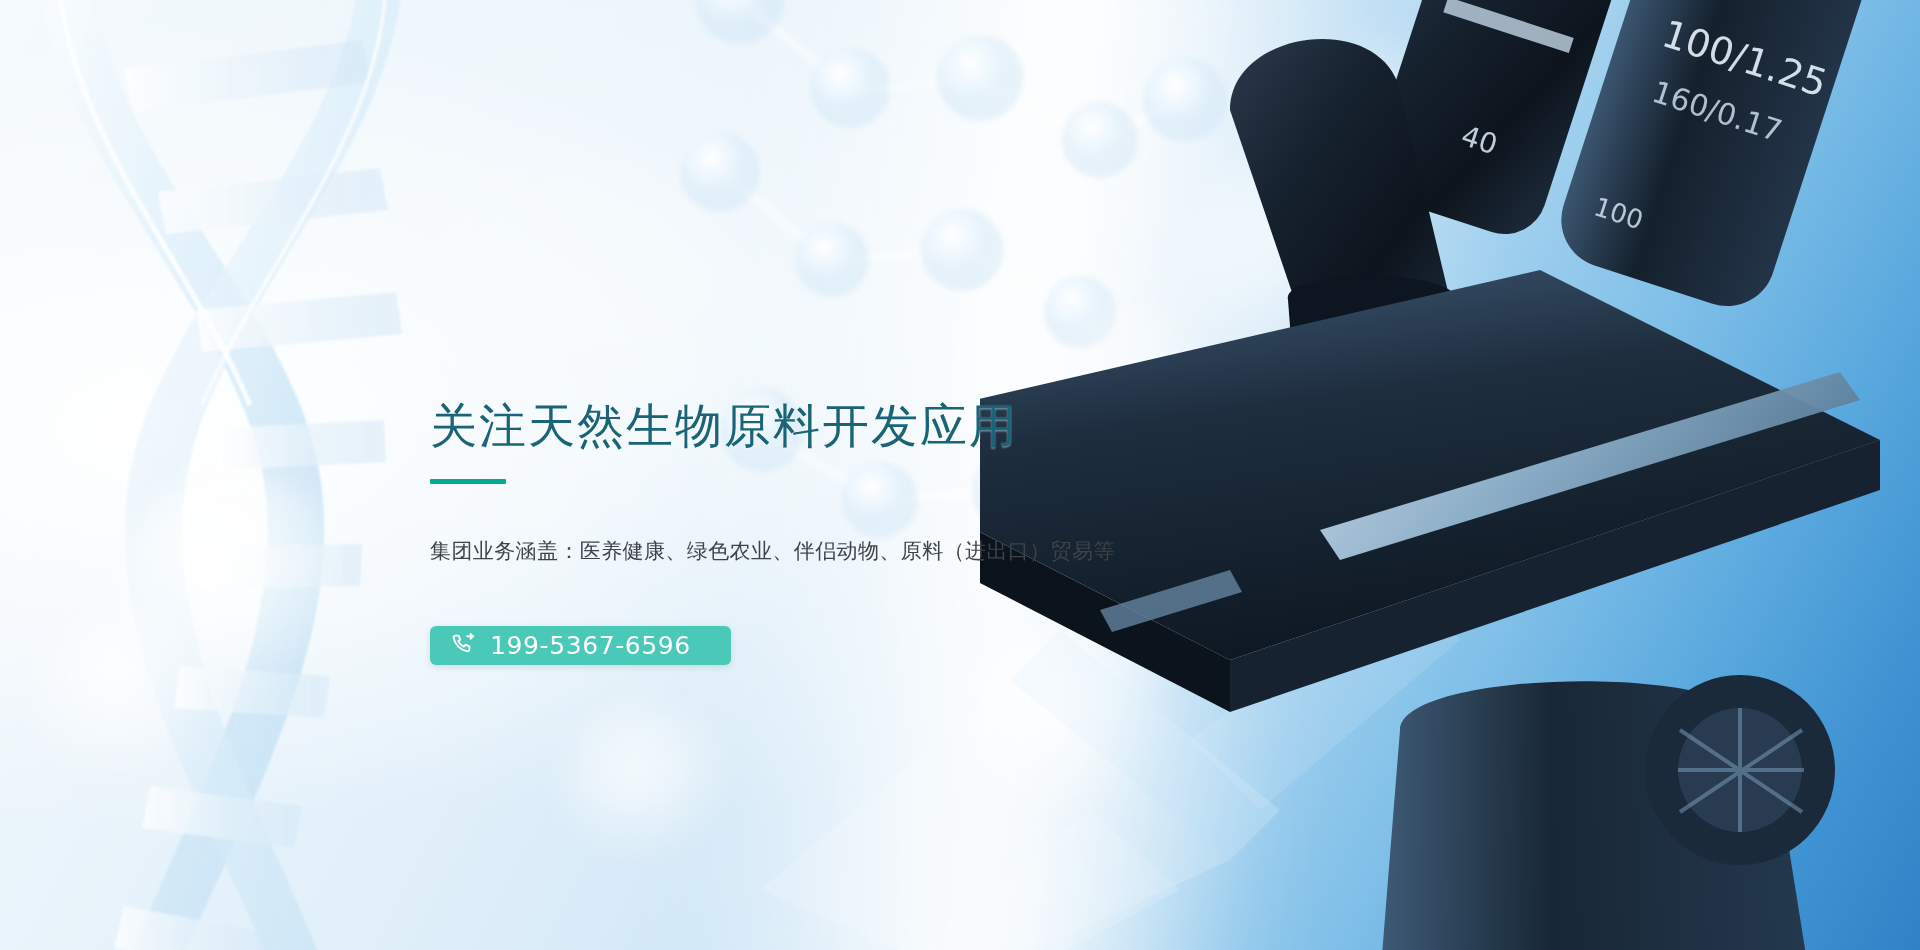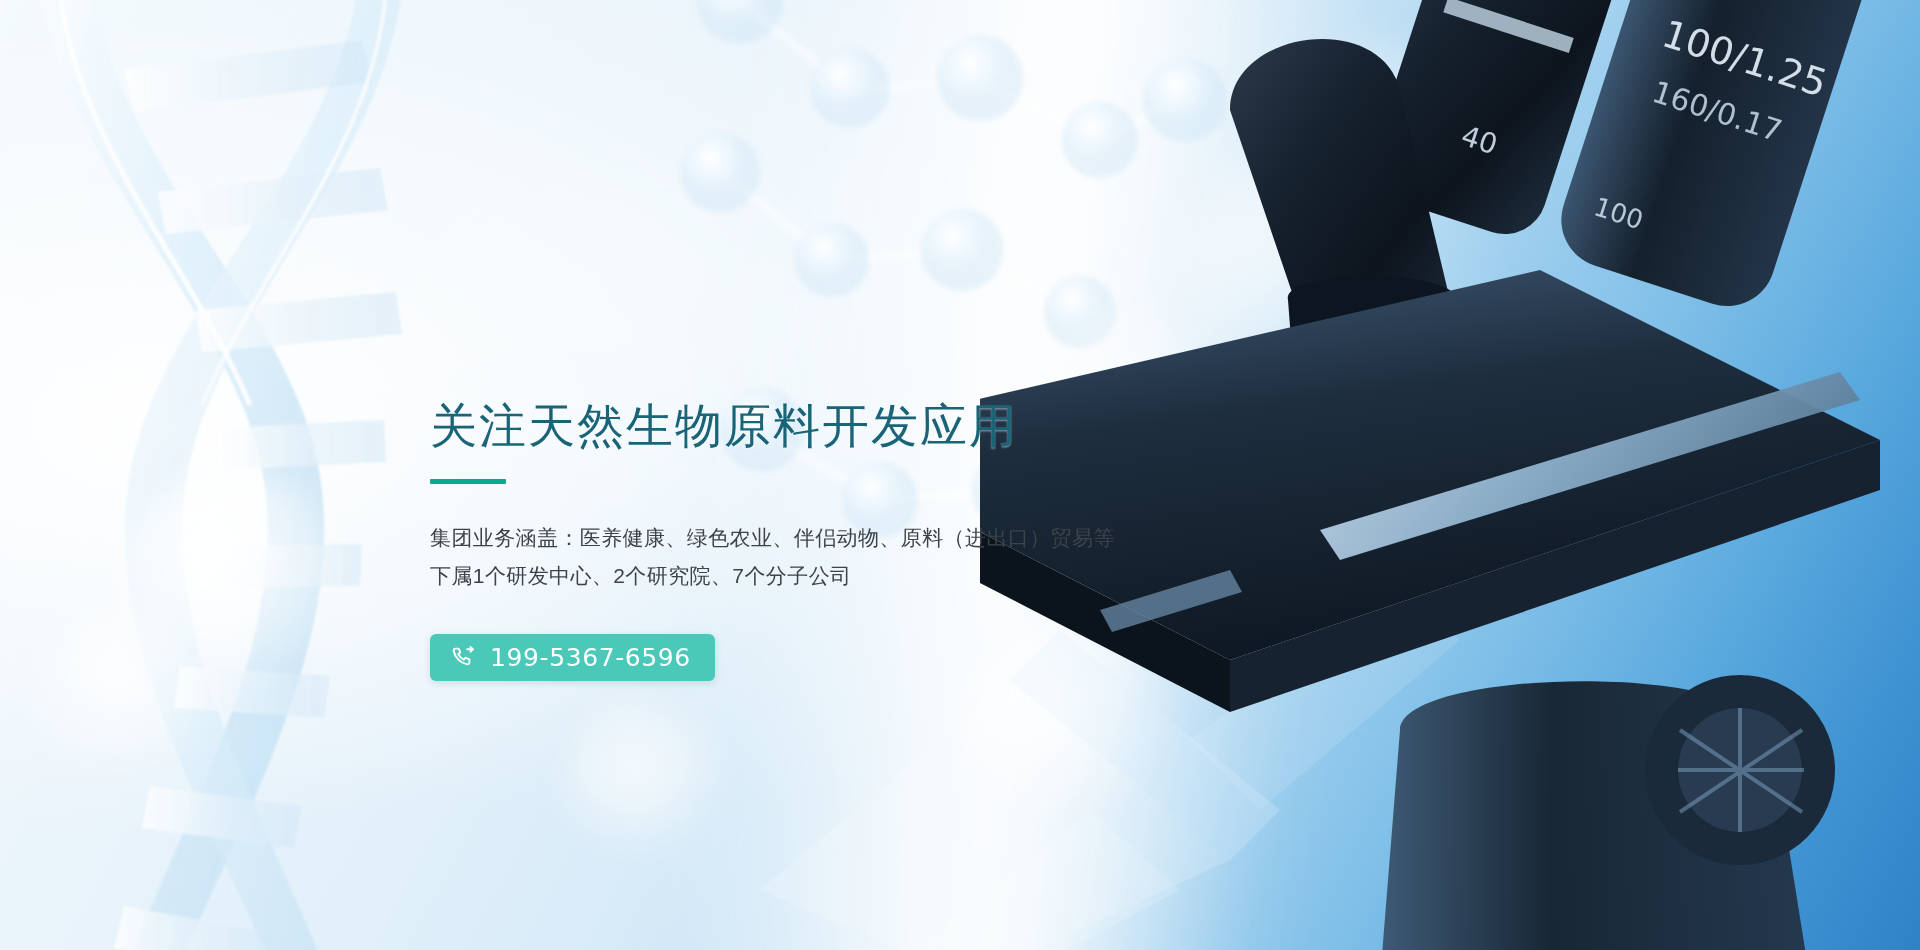--- a/index.html
+++ b/index.html
@@ -92,35 +92,35 @@
     white-space:nowrap;
     text-shadow:0 1px 2px rgba(255,255,255,.55);
   }
   .rule {
     margin-top:26px;
     width:76px; height:5px;
     background:#05ab90;
     border-radius:1px;
   }
   .desc {
-    margin-top:35px;
+    margin-top:48px;
     font-size:21px;
     color:#3e4349;
     line-height:1.78;
     letter-spacing:.4px;
   }
   .desc p { white-space:nowrap; }
 
   .phone-btn {
-    margin-top:40px;
+    margin-top:56px;
     display:inline-flex;
     align-items:center;
     gap:13px;
-    height:47px;
-    padding:0 24px 0 21px;
+    height:39px;
+    padding:0 40px 0 21px;
     background:#4ac9b8;
     border:none;
     border-radius:6px;
     cursor:pointer;
     box-shadow:0 2px 7px rgba(34,120,110,.18);
   }
   .phone-btn .ico { display:flex; align-items:center; }
   .phone-btn .num {
     color:#ffffff;
     font-size:25px;
@@ -292,21 +292,20 @@
   </div>
 
   <div class="content">
 
     <h1 class="headline">关注天然生物原料开发应用</h1>
 
     <div class="rule"></div>
 
     <div class="desc">
       <p>集团业务涵盖：医养健康、绿色农业、伴侣动物、原料（进出口）贸易等</p>
-      <p>下属1个研发中心、2个研究院、7个分子公司</p>
     </div>
 
     <button class="phone-btn">
       <span class="ico">
         <svg width="26" height="26" viewBox="0 0 26 26" fill="none" stroke="#ffffff" stroke-width="1.9" stroke-linecap="round" stroke-linejoin="round">
           <path d="M4.6 3.6 h3.1 l1.6 4.0 -2.0 1.5 a12.5 12.5 0 0 0 5.6 5.6 l1.5 -2.0 4.0 1.6 v3.1 a2.0 2.0 0 0 1 -2.2 2.0 A17.5 17.5 0 0 1 2.6 5.8 a2.0 2.0 0 0 1 2.0 -2.2 z"></path>
           <path d="M16.2 4.3 h5.6"></path>
           <path d="M19.4 1.9 l2.6 2.4 -2.6 2.4"></path>
         </svg>
       </span>

